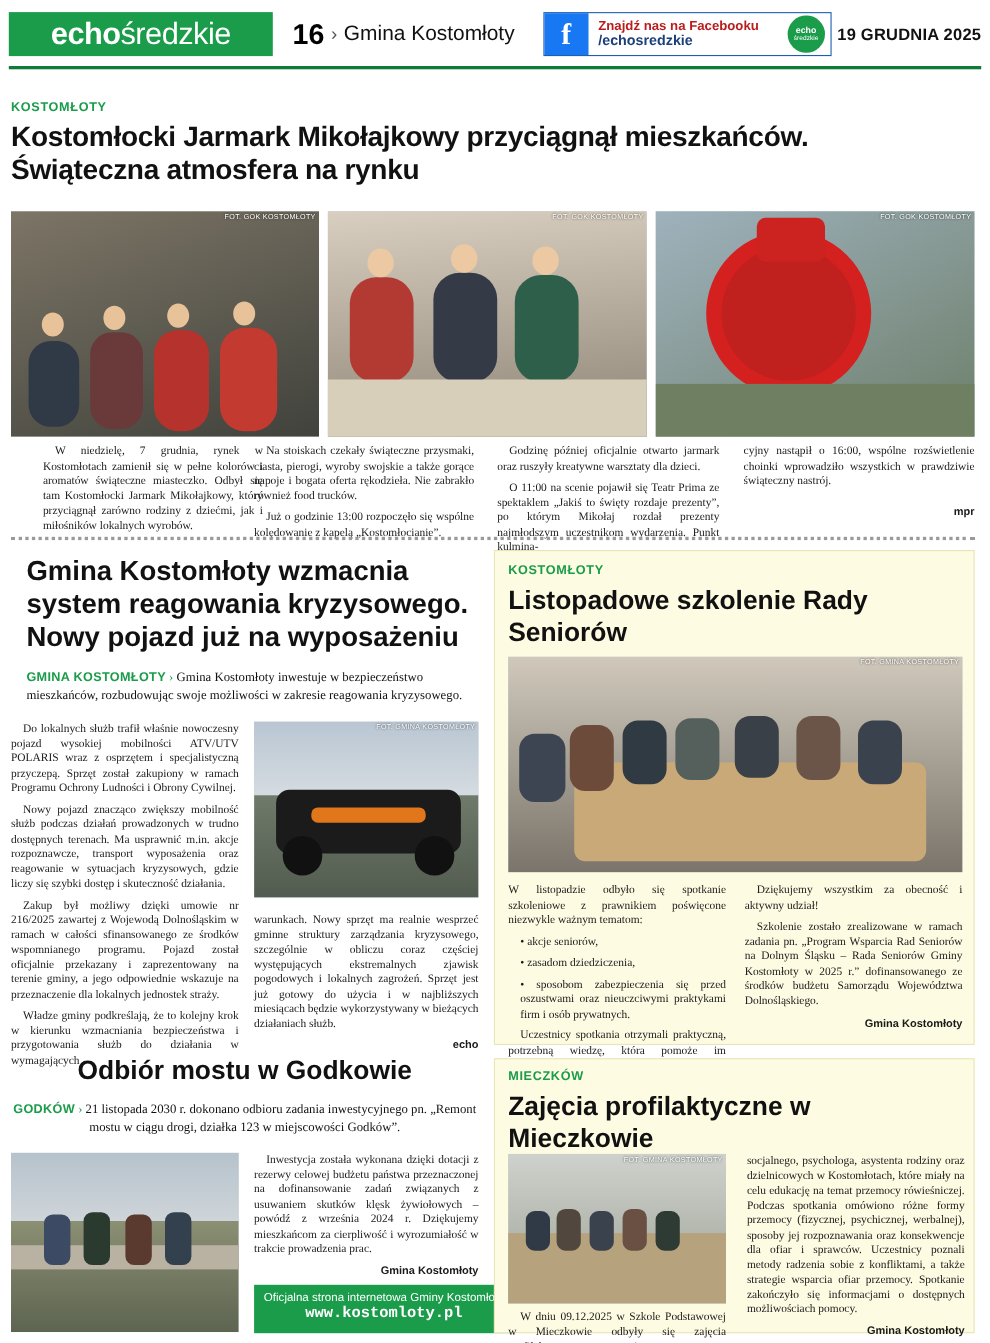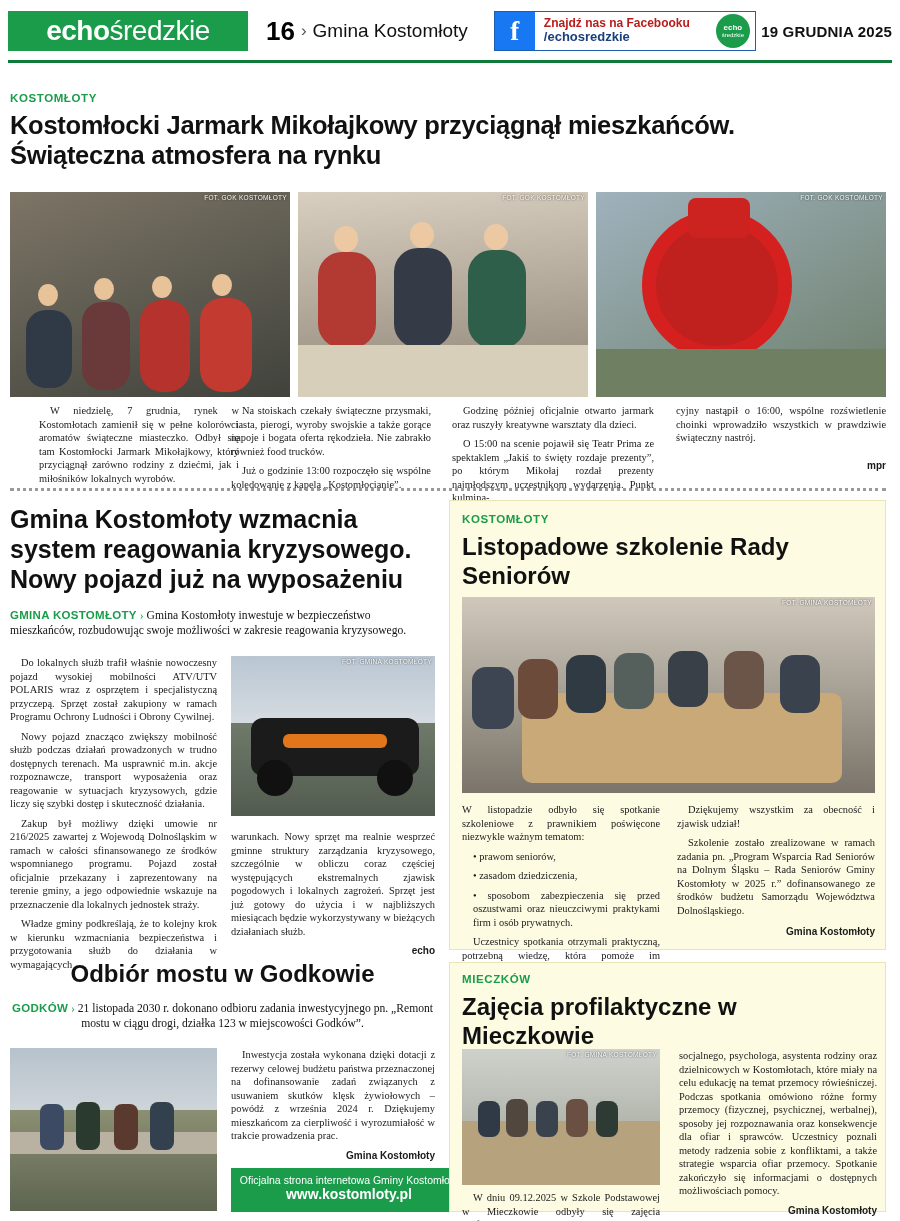--- a/index.html
+++ b/index.html
@@ -124,21 +124,21 @@
   
   .panel {
     background: #fdfbe2;
     border: 1px solid #e9e5b8;
   }
 
   .green-box {
     background: #1a9c4b; color: #fff; text-align: center;
   }
   .green-box .l1 { font-size: 10.5px; padding-top: 6px; }
-  .green-box .l2 { font-size: 14px; font-weight: bold; padding-bottom: 6px; }
+  .green-box .l2 { font-size: 14px; font-weight: bold; padding-bottom: 6px; font-family: Liberation Mono, monospace; }
 
   
   .ph-sky { position:absolute; left:0; right:0; top:0; height:45%; background:linear-gradient(#b9c6d2,#d7dde2); }
   .ph-ground { position:absolute; left:0; right:0; bottom:0; height:58%; background:linear-gradient(#6f7a6a,#525b4f); }
   .ph-dark { position:absolute; inset:0; background:linear-gradient(160deg,#7d7566,#40423c); }
   .ph-room { position:absolute; inset:0; background:linear-gradient(175deg,#d9cfc0,#8e8476); }
   .ph-hall { position:absolute; inset:0; background:linear-gradient(180deg,#cfc8bb,#7b746a); }
   .ph-red { position:absolute; inset:0; background:linear-gradient(150deg,#9fb2bd,#6d7f6a); }
   .blob { position:absolute; border-radius:50%; }
 </style>
@@ -211,30 +211,30 @@
 
   <div class="body-col" style="position:absolute;left:10px;top:404px;width:200px;margin-left:29px;">
     <p>W niedzielę, 7 grudnia, rynek w Kostomłotach zamienił się w pełne kolorów i aromatów świąteczne miasteczko. Odbył się tam Kostomłocki Jarmark Mikołajkowy, który przyciągnął zarówno rodziny z dziećmi, jak i miłośników lokalnych wyrobów.</p>
   </div>
   <div class="body-col" style="position:absolute;left:231px;top:404px;width:200px;">
     <p>Na stoiskach czekały świąteczne przysmaki, ciasta, pierogi, wyroby swojskie a także gorące napoje i bogata oferta rękodzieła. Nie zabrakło również food trucków.</p>
     <p>Już o godzinie 13:00 rozpoczęło się wspólne kolędowanie z kapelą „Kostomłocianie”.</p>
   </div>
   <div class="body-col" style="position:absolute;left:452px;top:404px;width:202px;">
     <p>Godzinę później oficjalnie otwarto jarmark oraz ruszyły kreatywne warsztaty dla dzieci.</p>
-    <p>O 15:00 na scenie pojawił się Teatr Prima ze spektaklem „Jakiś to święty rozdaje prezenty”, po którym Mikołaj rozdał prezenty najmłodszym uczestnikom wydarzenia. Punkt kulmina-</p>
+    <p>O 11:00 na scenie pojawił się Teatr Prima ze spektaklem „Jakiś to święty rozdaje prezenty”, po którym Mikołaj rozdał prezenty najmłodszym uczestnikom wydarzenia. Punkt kulmina-</p>
   </div>
   <div class="body-col" style="position:absolute;left:676px;top:404px;width:210px;">
     <p class="noind">cyjny nastąpił o 16:00, wspólne rozświetlenie choinki wprowadziło wszystkich w prawdziwie świąteczny nastrój.</p>
     <div class="sign" style="margin-top:14px;">mpr</div>
   </div>
 
   <div class="dashline" style="position:absolute;left:10px;top:488px;width:876px;"></div>
 
-  <div style="position:absolute;left:10px;top:504px;width:425px;">
+  <div style="position:absolute;left:24px;top:504px;width:425px;">
     <div class="headline2">Gmina Kostomłoty wzmacnia system reagowania kryzysowego. Nowy pojazd już na wyposażeniu</div>
     <div style="margin-top:14px;" class="lead">
       <span class="lead-tag">GMINA KOSTOMŁOTY</span>
       <span class="lead-arrow">›</span>
       <span>Gmina Kostomłoty inwestuje w bezpieczeństwo mieszkańców, rozbudowując swoje możliwości w zakresie reagowania kryzysowego.</span>
     </div>
   </div>
 
   <div class="photo" style="position:absolute;left:231px;top:656px;width:204px;height:160px;">
     <div class="ph-sky"></div>
@@ -300,27 +300,27 @@
       <div class="blob" style="left:104px;top:58px;width:40px;height:58px;background:#2f3a42;border-radius:14px;"></div>
       <div class="blob" style="left:152px;top:56px;width:40px;height:56px;background:#55605c;border-radius:14px;"></div>
       <div class="blob" style="left:206px;top:54px;width:40px;height:56px;background:#3a4048;border-radius:14px;"></div>
       <div class="blob" style="left:262px;top:54px;width:40px;height:58px;background:#6b5548;border-radius:14px;"></div>
       <div class="blob" style="left:318px;top:58px;width:40px;height:58px;background:#39424d;border-radius:14px;"></div>
       <div class="credit">FOT. GMINA KOSTOMŁOTY</div>
     </div>
 
     <div class="body-col" style="position:absolute;left:12px;top:302px;width:198px;">
       <p class="noind">W listopadzie odbyło się spotkanie szkoleniowe z prawnikiem poświęcone niezwykle ważnym tematom:</p>
-      <p class="noind" style="padding-left:11px;">• <span>prawom seniorów,</span></p>
+      <p class="noind" style="padding-left:11px;">• <span>akcje seniorów,</span></p>
       <p class="noind" style="padding-left:11px;">• <span>zasadom dziedziczenia,</span></p>
       <p class="noind" style="padding-left:11px;">• <span>sposobom zabezpieczenia się przed oszustwami oraz nieuczciwymi praktykami firm i osób prywatnych.</span></p>
       <p>Uczestnicy spotkania otrzymali praktyczną, potrzebną wiedzę, która pomoże im bezpieczniej i pewniej poruszać się w codziennych sytuacjach prawnych.</p>
     </div>
     <div class="body-col" style="position:absolute;left:227px;top:302px;width:198px;">
-      <p>Dziękujemy wszystkim za obecność i zjawisk udział!</p>
+      <p>Dziękujemy wszystkim za obecność i aktywny udział!</p>
       <p>Szkolenie zostało zrealizowane w ramach zadania pn. „Program Wsparcia Rad Seniorów na Dolnym Śląsku – Rada Seniorów Gminy Kostomłoty w 2025 r.” dofinansowanego ze środków budżetu Samorządu Województwa Dolnośląskiego.</p>
       <div class="sign" style="margin-top:8px;">Gmina Kostomłoty</div>
     </div>
   </div>
 
   <div class="panel" style="position:absolute;left:449px;top:962px;width:437px;height:250px;">
     <div style="padding:10px 12px 0 12px;">
       <div class="kicker">MIECZKÓW</div>
       <div class="headline2" style="font-size:24px;margin-top:8px;">Zajęcia profilaktyczne w Mieczkowie</div>
     </div>

